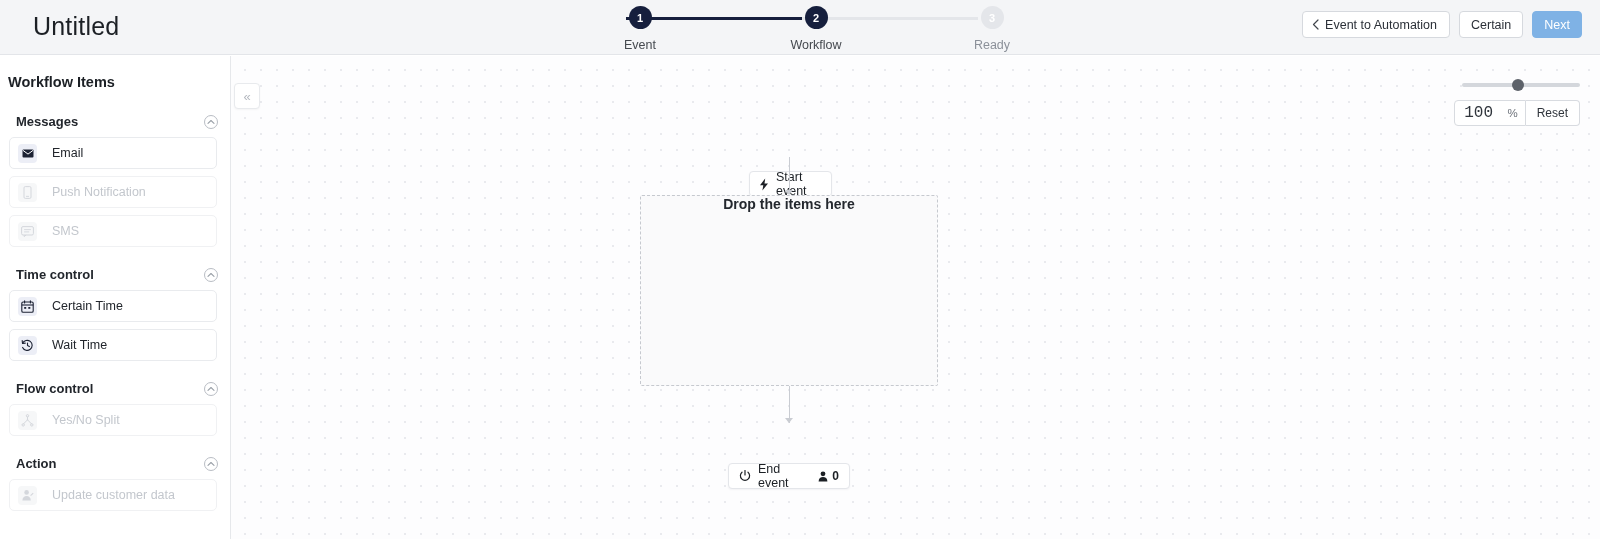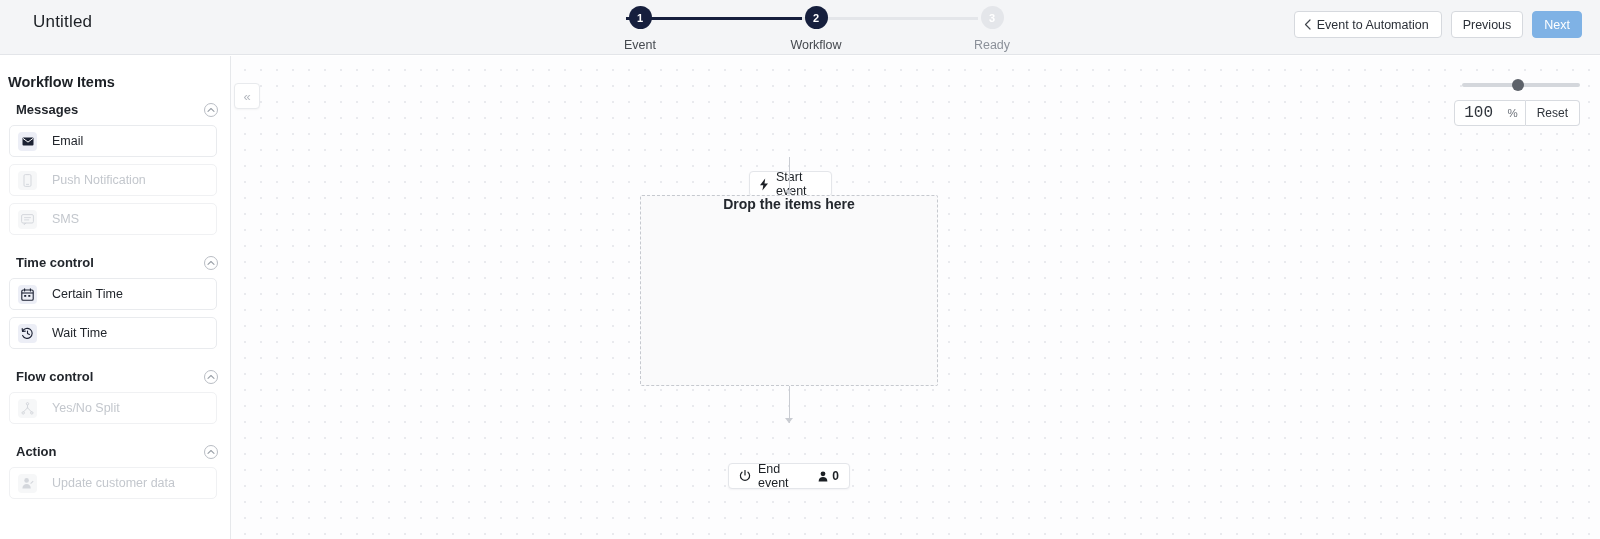--- a/index.html
+++ b/index.html
@@ -13,21 +13,21 @@
   
   .header {
     position: absolute; left: 0; top: 0;
     width: 1600px; height: 55px;
     background: #f4f5f7;
     border-bottom: 1px solid #e3e5e9;
     display: flex; align-items: center;
   }
   .app-title {
     position: absolute; left: 33px; top: 12px;
-    font-size: 17px; font-weight: 400; color: #1c2025;
+    font-size: 25px; font-weight: 400; color: #1c2025;
     letter-spacing: .2px;
   }
 
   
   .stepper {
     position: absolute; left: 612px; top: 6px;
     width: 380px; height: 48px;
   }
   .stepper-track {
     position: absolute; left: 14px; top: 11px;
@@ -79,21 +79,21 @@
   .sidebar {
     position: absolute; left: 0; top: 56px;
     width: 231px; height: 483px;
     background: #ffffff;
     border-right: 1px solid #e6e8eb;
     padding: 18px 0 0 0;
     overflow: hidden;
   }
   .sidebar-title {
     font-size: 14.5px; font-weight: 700; color: #1c2025;
-    padding: 0 0 0 8px; margin-bottom: 12px;
+    padding: 0 0 0 8px; margin-bottom: 24px;
   }
   .group-header {
     display: flex; align-items: center; justify-content: space-between;
     padding: 0 12px 0 8px; margin-bottom: 8px; margin-left: 8px;
   }
   .group-title { font-size: 13px; font-weight: 700; color: #22262c; }
   .collapse-icon {
     width: 14px; height: 14px; border: 1px solid #b9bdc4; border-radius: 50%;
     display: flex; align-items: center; justify-content: center;
     cursor: pointer; flex: 0 0 auto;
@@ -255,21 +255,21 @@
 
   <div class="header-actions">
     <button class="btn btn-back">
       <span class="chev-left">
         <svg width="7" height="11" viewBox="0 0 7 11">
             <path d="M6 1 L1.5 5.5 L6 10" fill="none" stroke="#41464d" stroke-width="1.2" stroke-linecap="round" stroke-linejoin="round"></path>
           </svg>
       </span>
       <span>Event to Automation</span>
     </button>
-    <button class="btn">Previous</button>
+    <button class="btn">Certain</button>
     <button class="btn btn-next">Next</button>
   </div>
 </div>
 
 <div class="sidebar">
   <div class="sidebar-title">Workflow Items</div>
 
   <div class="group-header">
     <span class="group-title">Messages</span>
     <span class="collapse-icon">

